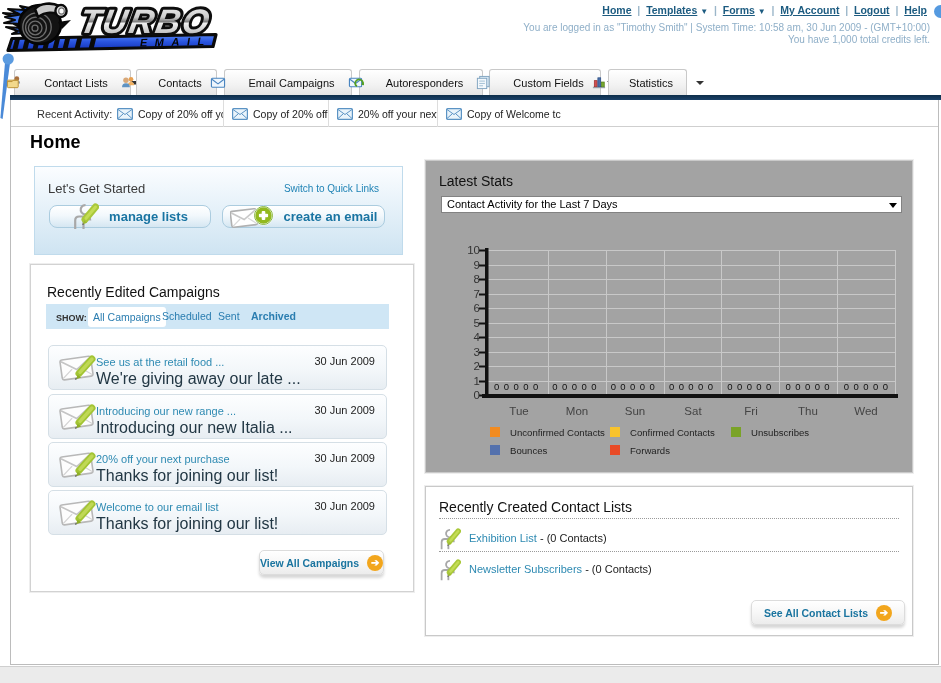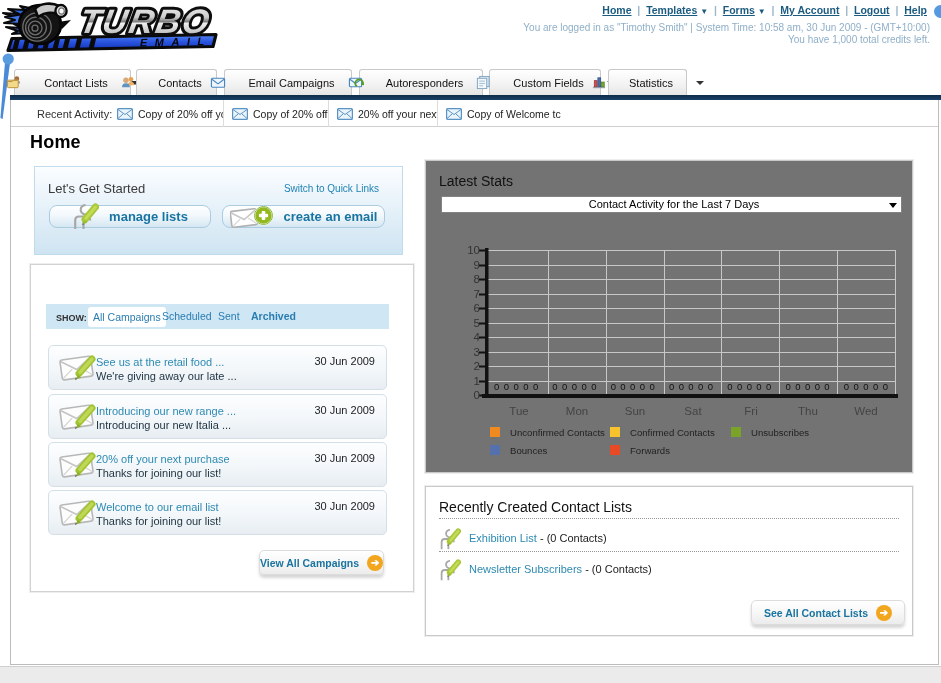--- a/index.html
+++ b/index.html
@@ -43,29 +43,29 @@
 
 #camps { position:absolute; left:19px; top:164px; width:384px; height:328px; background:#fff; border:1px solid #d2d2d2; outline:1px solid #eee; }
 .ptitle { font-size:14px; color:#111; }
 #camps .ptitle { position:absolute; left:16px; top:19px; }
 #showbar { position:absolute; left:15px; top:39px; width:343px; height:25px; background:#cfe6f5; font-size:10.5px; color:#2a7db0; }
 #showbar .sh { position:absolute; left:10px; top:9px; font-size:9px; color:#333; font-weight:bold; }
 #showbar a { position:absolute; top:6px; color:#2a7db0; }
 #showbar .sel { background:#fff; border-radius:3px; padding:4px 5px; top:3px; color:#2a7db0; }
 .card { position:absolute; left:17px; width:339px; height:45px; border:1px solid #d5dfe6; border-radius:5px; background:linear-gradient(#fdfeff,#f3f7fa 55%,#e7edf2); }
 .card .tt { position:absolute; left:47px; top:10px; font-size:11px; color:#2e8ab2; }
-.card .st { position:absolute; left:47px; top:24px; font-size:11px; color:#223744; }
+.card .st { position:absolute; left:47px; top:24px; font-size:16px; color:#223744; }
 .card .dt { position:absolute; right:11px; top:9px; font-size:11px; color:#222; }
 .card svg.env { position:absolute; left:10px; top:8px; }
 
 .viewbtn { position:absolute; height:25px; border:1px solid #dcdcdc; border-radius:5px; background:linear-gradient(#ffffff,#f7f7f7 50%,#ececec); box-shadow:0 3px 3px rgba(0,0,0,0.16); font-size:10.5px; font-weight:bold; color:#19749f; display:flex; align-items:center; justify-content:center; white-space:nowrap; }
 .viewbtn .oc { flex:none; width:16px; height:16px; border-radius:50%; background:#f2a61d; margin-left:8px; color:#fff; font-size:10px; font-weight:bold; text-align:center; line-height:16px; }
 
 
-#stats { position:absolute; left:414px; top:60px; width:488px; height:313px; background:#737373; border:1px solid #c9c9c9; outline:1px solid #eee;text-align:center; }
+#stats { position:absolute; left:414px; top:60px; width:488px; height:313px; background:#a3a3a3; border:1px solid #c9c9c9; outline:1px solid #eee; }
 #stats .ptitle { position:absolute; left:13px; top:12px; }
 #sel { position:absolute; left:15px; top:35px; width:461px; height:17px; border:1px solid #828282; background:#fff; font-size:11px; color:#000; line-height:15px; padding-left:5px; }
 #sel .ar { position:absolute; right:4px; top:6px; width:0; height:0; border-left:4px solid transparent; border-right:4px solid transparent; border-top:5px solid #000; }
 
 #contacts { position:absolute; left:414px; top:386px; width:488px; height:150px; background:#fff; border:1px solid #c9c9c9; outline:1px solid #eee; }
 #contacts .ptitle { position:absolute; left:13px; top:12px; }
 .dotted { position:absolute; left:13px; right:13px; border-top:1px dotted #9a9a9a; }
 .clitem { position:absolute; left:13px; font-size:11px; color:#222; }
 .clitem a { color:#2e8ab2; text-decoration:none; }
 
@@ -230,20 +230,21 @@
               <path d="M 2 20 L 10 13.5 M 26 20 L 18 13.5" fill="none" stroke="#d8d8d8" stroke-width="1.2"></path>
             </g>
             <circle cx="33.5" cy="10.5" r="9" fill="#93b91e" stroke="#fff" stroke-width="1.6"></circle>
             <circle cx="33.5" cy="10.5" r="9" fill="none" stroke="#6aa312" stroke-width="0.8"></circle>
             <rect x="28.9" y="8.7" width="9.2" height="3.6" rx="1" fill="#fff"></rect>
             <rect x="31.7" y="5.9" width="3.6" height="9.2" rx="1" fill="#fff"></rect>
           </svg>create an email</div>
     </div>
 
     <div id="camps">
+      <div class="ptitle">Recently Edited Campaigns</div>
       <div id="showbar">
         <span class="sh">SHOW:</span>
         <a class="sel" style="left:42px;">All Campaigns</a>
         <a style="left:116px;">Scheduled</a>
         <a style="left:172px;">Sent</a>
         <a style="left:205px;font-weight:bold;">Archived</a>
       </div>
       <div class="card" style="top:80px;">
           <svg class="env" width="40" height="28" viewBox="0 0 40 28">
             <g transform="rotate(-8 18 14)">

